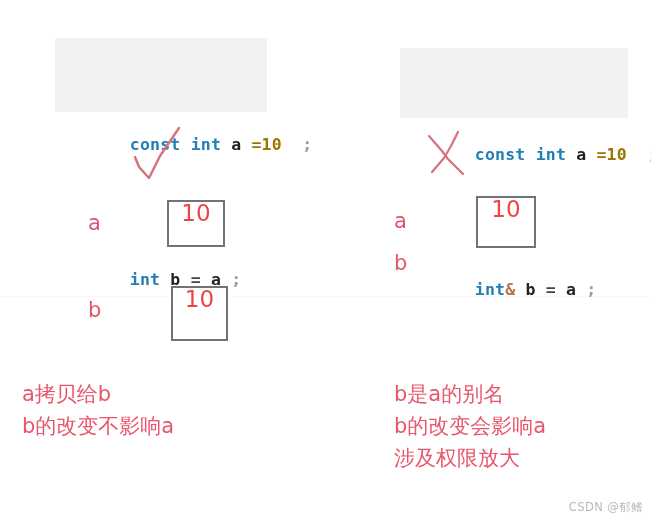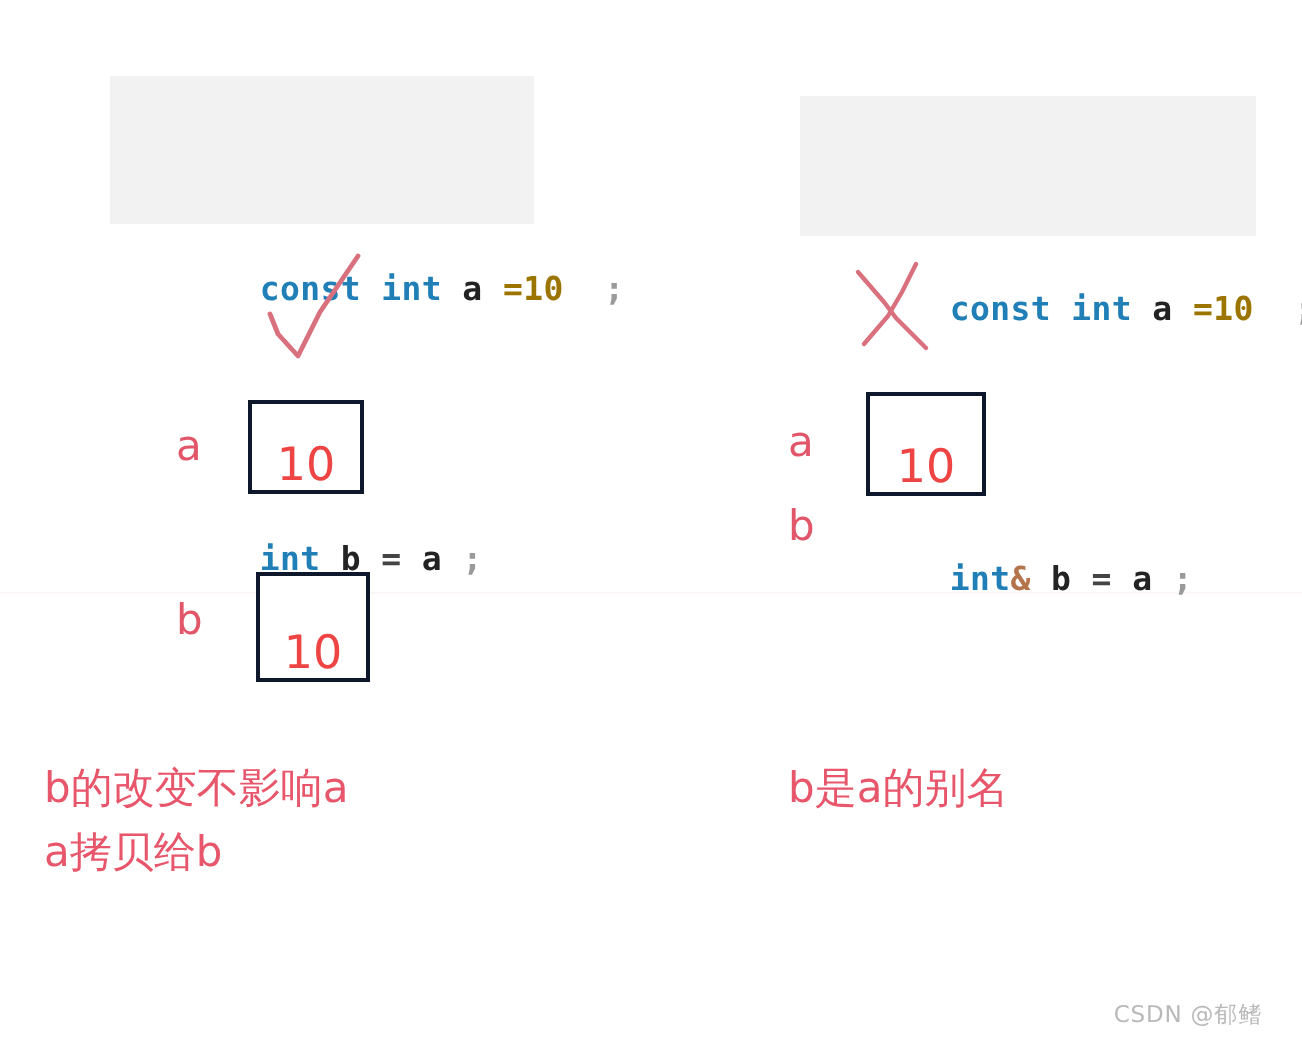--- a/index.html
+++ b/index.html
@@ -60,25 +60,26 @@
   .var-label {
     position: absolute;
     color: #e2566a;
     font-size: 21px;
     font-family: "DejaVu Sans", "Liberation Sans", sans-serif;
     line-height: 1;
   }
   .value-box {
     position: absolute;
     box-sizing: border-box;
-    border: 2px solid #0f172a;
+    border: 2px solid #737373;
     background: #ffffff;
     display: flex;
-    align-items: flex-end;
+    align-items: flex-start;
     justify-content: center;
+    margin-left: 43px;
   }
   .value-box .value-text {
     color: #ee4444;
     font-size: 23px;
     font-family: "DejaVu Sans", "Liberation Sans", sans-serif;
     line-height: 1;
   }
 
   
   .note-col {
@@ -89,21 +90,21 @@
     color: #e8566b;
     font-size: 21px;
     line-height: 32px;
     font-family: "DejaVu Sans", "Liberation Sans", sans-serif;
     white-space: nowrap;
   }
 
   
   .watermark {
     position: absolute;
-    right: 20px;
+    right: 8px;
     bottom: 7px;
     color: #b9b9b9;
     font-size: 11.5px;
     font-family: "DejaVu Sans", "Liberation Sans", sans-serif;
     letter-spacing: 0.4px;
   }
 </style>
 </head>
 <body>
 
@@ -130,22 +131,22 @@
   <div class="value-box" style="left:124px; top:200px; width:58px; height:47px;">
     <span class="value-text">10</span>
   </div>
 
   <div class="var-label" style="left:88px; top:300px;">b</div>
   <div class="value-box" style="left:128px; top:286px; width:57px; height:55px;">
     <span class="value-text">10</span>
   </div>
 
   <div class="note-col" style="left:22px; top:378px;">
+    <span class="note-line">a拷贝给b</span>
     <span class="note-line">b的改变不影响a</span>
-    <span class="note-line">a拷贝给b</span>
   </div>
 
   <div class="code-block" style="left:400px; top:48px; width:228px; height:70px;">
     <span class="code-line">
       <span class="tok-kw">const</span><span> </span><span class="tok-kw">int</span><span> </span><span class="tok-var">a</span><span> </span><span class="tok-num">=10</span><span>  </span><span class="tok-semi">;</span>
     </span>
     <span class="code-line">
       <span class="tok-kw">int</span><span class="tok-amp">&amp;</span><span> </span><span class="tok-var">b</span><span> </span><span class="tok-op">=</span><span> </span><span class="tok-var">a</span><span> </span><span class="tok-semi">;</span>
     </span>
   </div>
@@ -159,17 +160,19 @@
 
   <div class="var-label" style="left:394px; top:211px;">a</div>
   <div class="value-box" style="left:433px; top:196px; width:60px; height:52px;">
     <span class="value-text">10</span>
   </div>
 
   <div class="var-label" style="left:394px; top:253px;">b</div>
 
   <div class="note-col" style="left:394px; top:378px;">
     <span class="note-line">b是a的别名</span>
+    <span class="note-line">b的改变会影响a</span>
+    <span class="note-line">涉及权限放大</span>
   </div>
 
   <div class="watermark">CSDN @郁鳍</div>
 
 </div>
 
 </body></html>

